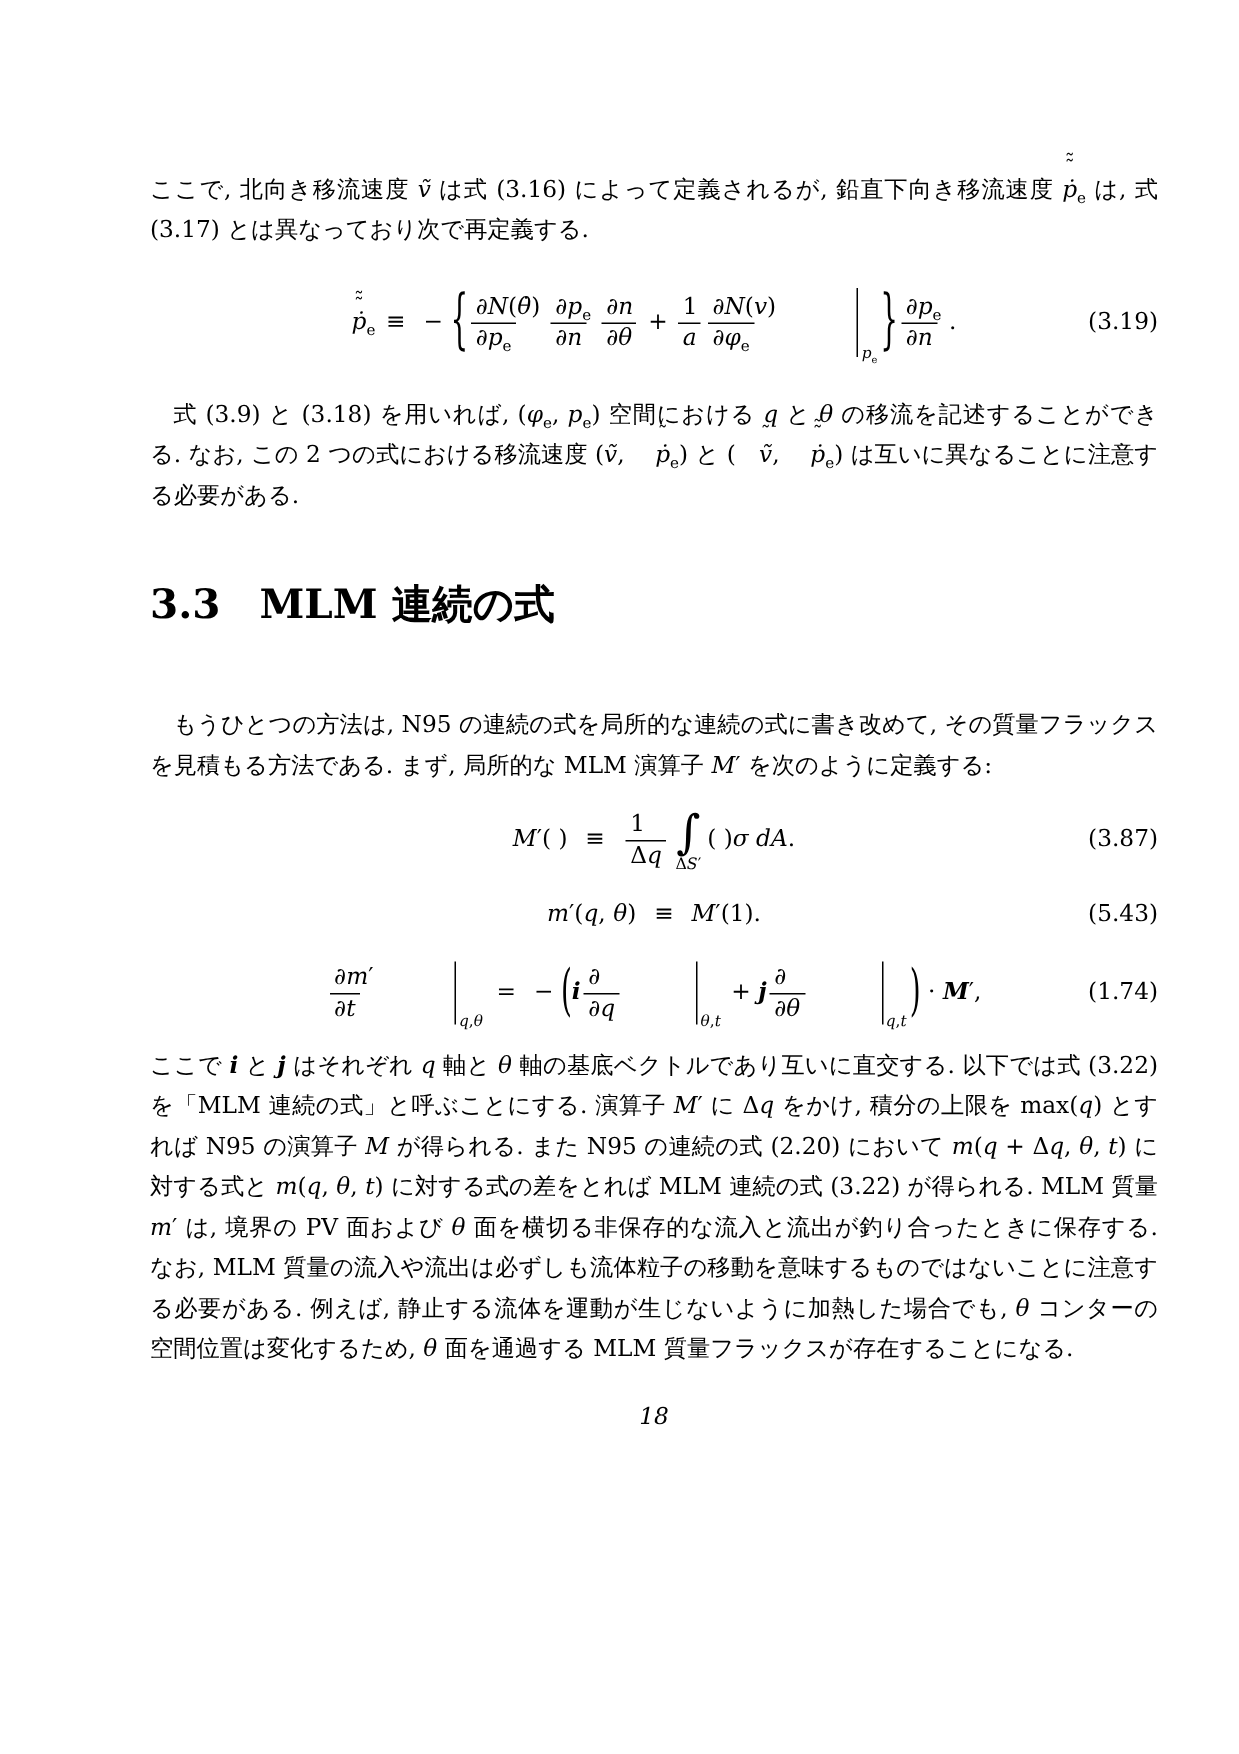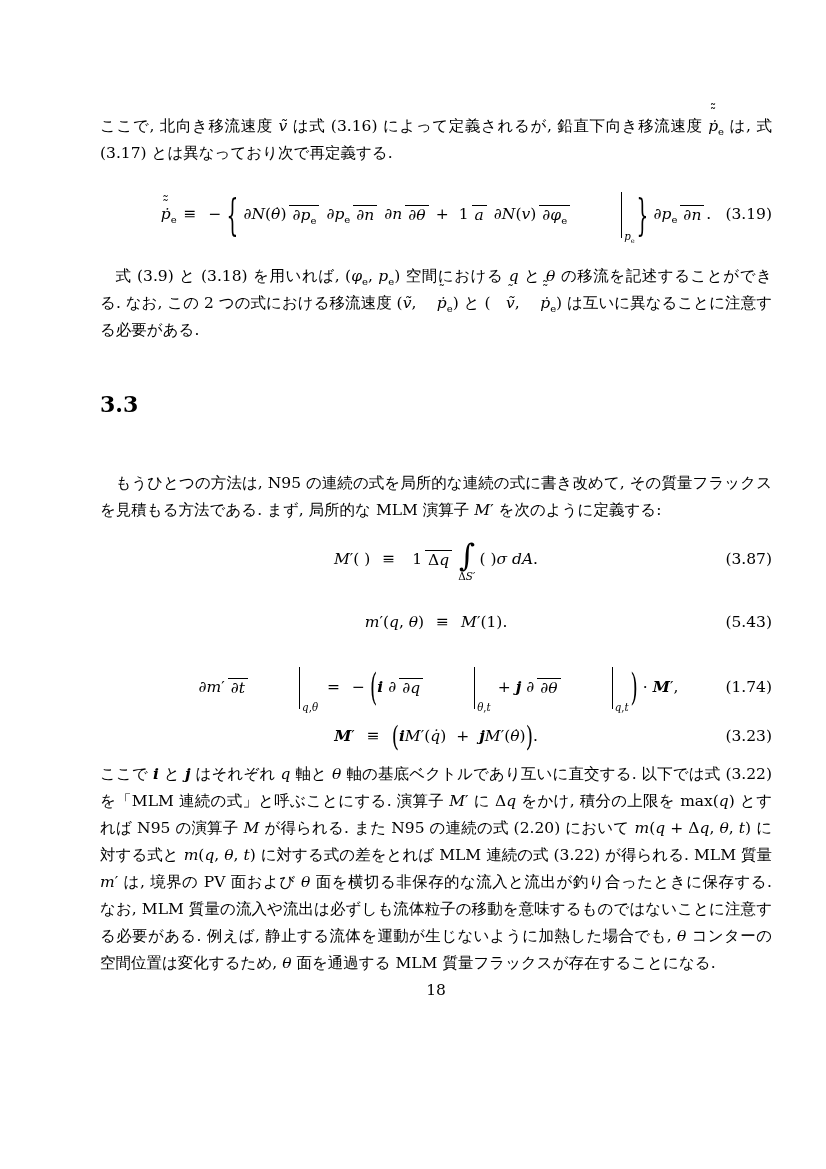--- a/index.html
+++ b/index.html
@@ -14,35 +14,35 @@
     overflow:hidden;
   }
   p.body{margin:0;text-align:justify;}
   p.indent{text-indent:1em;}
   i{font-style:italic;}
   sub{font-size:0.65em;line-height:0;}
 
   
   .section{
     display:flex;gap:26px;align-items:baseline;
-    font-weight:bold;font-size:22px;line-height:28px;
+    font-weight:bold;font-size:27px;line-height:28px;
     margin:46px 0 52px 0;
   }
 
   
   .eq{position:relative;display:flex;justify-content:center;align-items:center;line-height:1.25;}
   .eq319{margin:20px 0;min-height:56px;}
   .eq320{margin:10px 0;min-height:52px;}
-  .eq321{margin:25px 0;min-height:24px;justify-content:center;}
+  .eq321{margin:12px 0;min-height:24px;justify-content:center;}
   .eq322{margin:12px 0 6px 0;min-height:56px;}
   .eq323{margin:6px 0 8px 0;min-height:30px;}
   .eqn{position:absolute;right:0;top:50%;transform:translateY(-50%);}
   .eqbody{display:inline-block;white-space:nowrap;}
 
-  .fr{display:inline-flex;flex-direction:row;align-items:flex-end;vertical-align:middle;margin:0 2px;}
+  .fr{display:inline-flex;flex-direction:column;align-items:flex-start;vertical-align:middle;margin:0 2px;}
   .fr .nu{padding:0 3px 1px;line-height:1.15;}
   .fr .de{border-top:1px solid #000;padding:1px 3px 0;line-height:1.15;}
 
   .rel{margin:0 7px;}
   .mo{margin:0 5px;}
 
   .big{display:inline-block;vertical-align:middle;transform-origin:center;font-size:1.2em;}
   .b24{transform:scaleY(2.35);}
   .b20{transform:scaleY(2.0);}
   .b14{transform:scaleY(1.45);}
@@ -55,21 +55,21 @@
 
   .intg{display:inline-flex;flex-direction:column;align-items:center;vertical-align:middle;margin:0 4px;}
   .intg .sym{font-size:31px;line-height:34px;}
   .intg .lim{font-size:10.5px;line-height:10px;transform:translateY(-1px);}
 
   
   .ac{position:relative;display:inline-block;}
   .ac .t1{position:absolute;left:50%;top:-0.52em;transform:translateX(-50%);font-size:0.85em;line-height:1;}
   .ac .t2{position:absolute;left:50%;top:-0.82em;transform:translateX(-50%);font-size:0.85em;line-height:1;}
 
-  .pagenum{text-align:center;}
+  .pagenum{margin-top:18px;text-align:center;font-style:italic;}
 </style>
 </head>
 <body>
 
 <div class="page">
 
   <p class="body">ここで, 北向き移流速度 <i>ṽ</i> は式 (3.16) によって定義されるが, 鉛直下向き移流速度 <span class="ac"><i>ṗ</i><span class="t1">˜</span><span class="t2">˜</span></span><sub>e</sub> は, 式 (3.17) とは異なっており次で再定義する.</p>
 
   <div class="eq eq319">
     <span class="eqbody"><span class="ac"><i>ṗ</i><span class="t1">˜</span><span class="t2">˜</span></span><sub>e</sub><span class="rel">≡</span><span class="mo">−</span><span class="big b24">{</span><span class="fr">
@@ -94,20 +94,21 @@
           <span class="nu">∂<i>p</i><sub>e</sub></span>
           <span class="de">∂<i>n</i></span>
         </span>.</span>
     <span class="eqn">(3.19)</span>
   </div>
 
   <p class="body indent">式 (3.9) と (3.18) を用いれば, (<i>φ</i><sub>e</sub>, <i>p</i><sub>e</sub>) 空間における <i>q</i> と <i>θ</i> の移流を記述することができる. なお, この 2 つの式における移流速度 (<i>ṽ</i>, <span class="ac"><i>ṗ</i><span class="t1">˜</span></span><sub>e</sub>) と (<span class="ac"><i>ṽ</i><span class="t1">˜</span></span>, <span class="ac"><i>ṗ</i><span class="t1">˜</span><span class="t2">˜</span></span><sub>e</sub>) は互いに異なることに注意する必要がある.</p>
 
   <h2 class="section">
     <span>3.3</span>
+    <span>MLM 連続の式</span>
   </h2>
 
   <p class="body indent">もうひとつの方法は, N95 の連続の式を局所的な連続の式に書き改めて, その質量フラックスを見積もる方法である. まず, 局所的な MLM 演算子 <i>M</i>′ を次のように定義する:</p>
 
   <div class="eq eq320">
     <span class="eqbody"><i>M</i>′( ) <span class="rel">≡</span> <span class="fr">
           <span class="nu">1</span>
           <span class="de">Δ<i>q</i></span>
         </span><span class="intg">
           <span class="sym">∫</span>
@@ -139,22 +140,18 @@
         </span><span class="mo">+</span><b><i>j</i></b><span class="fr">
           <span class="nu">∂</span>
           <span class="de">∂<i>θ</i></span>
         </span><span class="vbar h40">
           <span class="rule"></span>
           <span class="lim"><i>q</i>,<i>t</i></span>
         </span><span class="big b20">)</span><span class="mo">·</span><b><i>M</i></b>′,</span>
     <span class="eqn">(1.74)</span>
   </div>
 
-  <div class="eq eq323">
-    <span class="eqbody"><b><i>M</i></b>′ <span class="rel">≡</span> <span class="big b14">(</span><b><i>i</i></b><i>M</i>′(<i>q̇</i>) <span class="mo">+</span> <b><i>j</i></b><i>M</i>′(<i>θ̇</i>)<span class="big b14">)</span>.</span>
-    <span class="eqn">(3.23)</span>
-  </div>
 
   <p class="body">ここで <b><i>i</i></b> と <b><i>j</i></b> はそれぞれ <i>q</i> 軸と <i>θ</i> 軸の基底ベクトルであり互いに直交する. 以下では式 (3.22) を「MLM 連続の式」と呼ぶことにする. 演算子 <i>M</i>′ に Δ<i>q</i> をかけ, 積分の上限を max(<i>q</i>) とすれば N95 の演算子 <i>M</i> が得られる. また N95 の連続の式 (2.20) において <i>m</i>(<i>q</i> + Δ<i>q</i>, <i>θ</i>, <i>t</i>) に対する式と <i>m</i>(<i>q</i>, <i>θ</i>, <i>t</i>) に対する式の差をとれば MLM 連続の式 (3.22) が得られる. MLM 質量 <i>m</i>′ は, 境界の PV 面および <i>θ</i> 面を横切る非保存的な流入と流出が釣り合ったときに保存する. なお, MLM 質量の流入や流出は必ずしも流体粒子の移動を意味するものではないことに注意する必要がある. 例えば, 静止する流体を運動が生じないように加熱した場合でも, <i>θ</i> コンターの空間位置は変化するため, <i>θ</i> 面を通過する MLM 質量フラックスが存在することになる.</p>
 
   <div class="pagenum">18</div>
 
 </div>
 
 </body></html>

